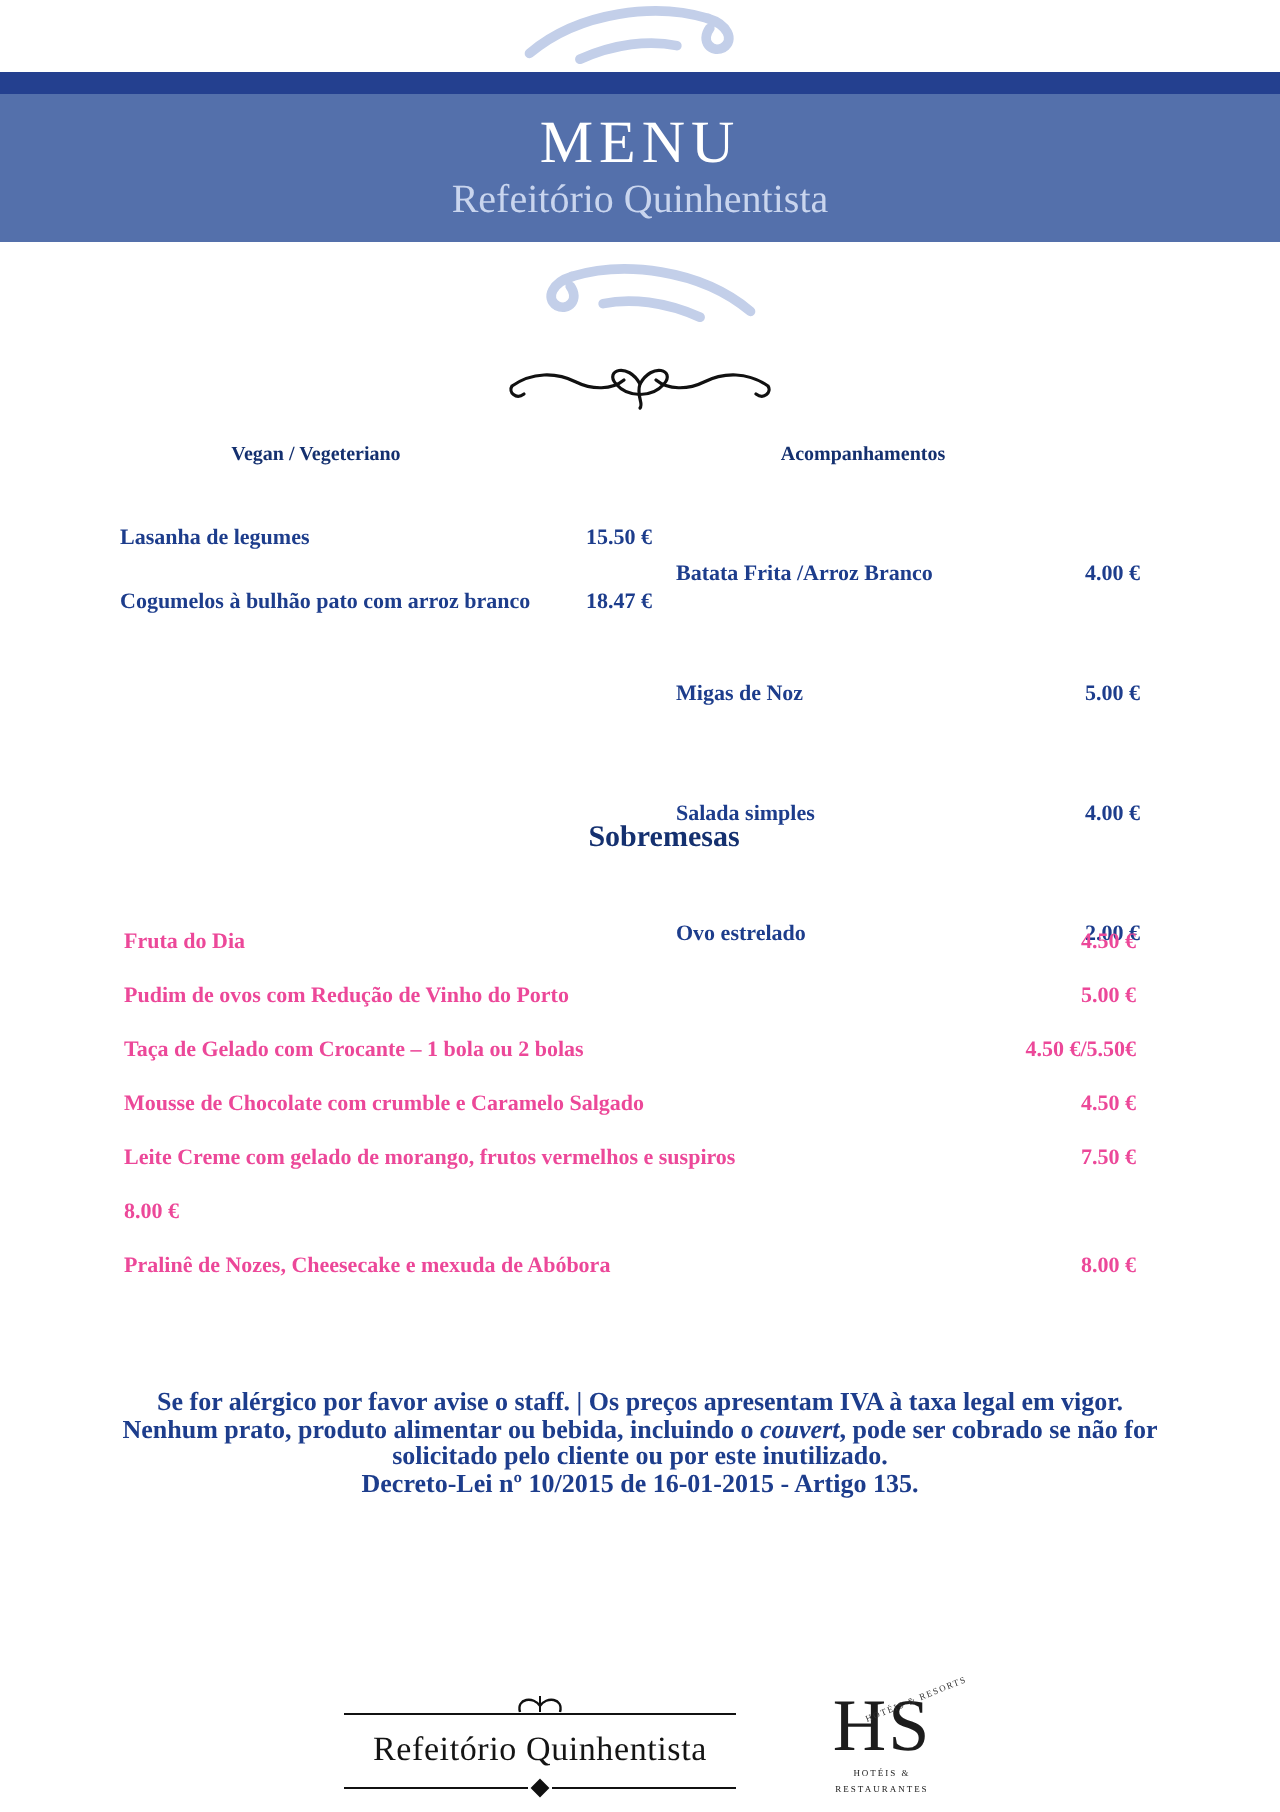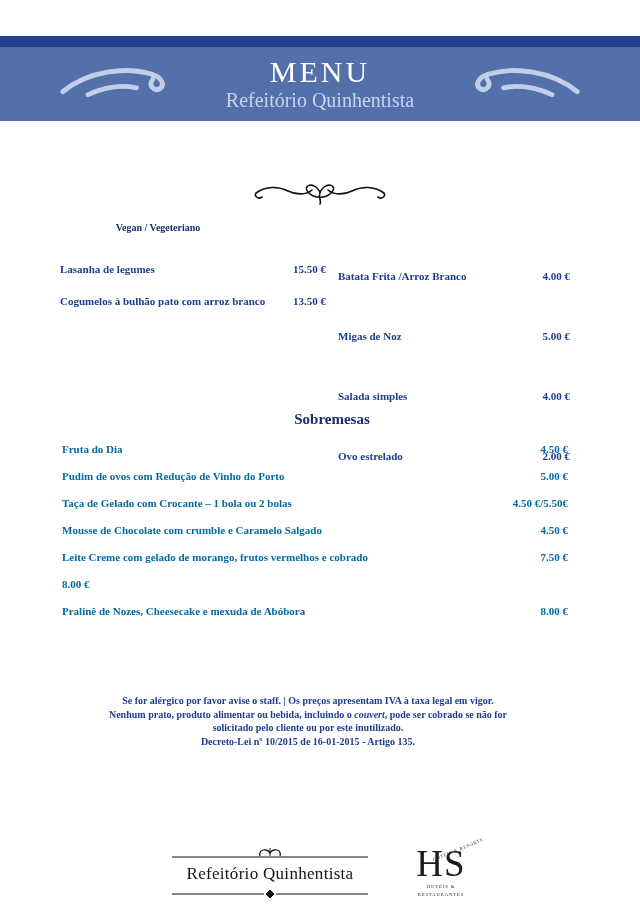--- a/index.html
+++ b/index.html
@@ -15,21 +15,21 @@
   }
 
   
   .rule-dark {
     position:absolute; top:36px; left:0; width:100%; height:11px;
     background:#24408f;
   }
   .band {
     position:absolute; top:47px; left:0; width:100%; height:74px;
     background:#5470ab;
-    display:flex; align-items:center; justify-content:center; gap:14px;
+    display:flex; align-items:center; justify-content:center; gap:14px;flex-direction:column;
   }
   .band .titles { text-align:center; width:250px; }
   .band .title {
     color:#ffffff; font-size:30px; letter-spacing:3px; line-height:1.05;
   }
   .band .subtitle {
     color:#c9d5ee; font-size:20px; margin-top:2px;
   }
   .flourish { flex:0 0 auto; }
   .flourish.right { transform: scaleX(-1); }
@@ -59,29 +59,29 @@
   .menu-row .nm { padding-right:8px; }
   .menu-row .pr { white-space:nowrap; }
 
   
   .desserts-title {
     position:absolute; top:399px; left:0; width:100%;
     text-align:center; font-size:15px; font-weight:bold; color:#14306f;
     margin:12px;
   }
   .desserts {
-    position:absolute; top:443px; left:62px; width:506px;
-    color:#0369a1;
+    position:absolute; top:465px; left:62px; width:506px;
+    color:#ec4899;
   }
   .desserts .menu-row { margin-bottom:15px; }
 
   
   .footnote {
-    position:absolute; top:694px; left:48px; width:520px;
-    text-align:center; font-size:10px; font-weight:bold;
+    position:absolute; top:694px; left:60px; width:520px;
+    text-align:center; font-size:13px; font-weight:bold;
     color:#1d3d8c; line-height:13.5px;
   }
   .footnote .it { font-style:italic; }
 
   
   .rest-logo {
     position:absolute; top:846px; left:172px; width:196px;
     text-align:center; color:#141414;
   }
   .rest-logo .name { font-size:17px; letter-spacing:0.3px; line-height:1.1; margin:1px 0; }
@@ -144,25 +144,26 @@
 
   <div class="cols">
     <section class="col col-left">
       <h3>Vegan / Vegeteriano</h3>
       <div class="menu-row">
         <span class="nm">Lasanha de legumes</span>
         <span class="pr">15.50 €</span>
       </div>
       <div class="menu-row">
         <span class="nm">Cogumelos à bulhão pato com arroz branco</span>
-        <span class="pr">13.50 €</span>
+        <span class="pr">18.47 €</span>
       </div>
     </section>
 
     <section class="col col-right">
+      <h3>Acompanhamentos</h3>
       <div class="menu-row">
         <span class="nm">Batata Frita /Arroz Branco</span>
         <span class="pr">4.00 €</span>
       </div>
       <div class="menu-row">
         <span class="nm">Migas de Noz</span>
         <span class="pr">5.00 €</span>
       </div>
       <div class="menu-row">
         <span class="nm">Salada simples</span>
@@ -187,21 +188,21 @@
     </div>
     <div class="menu-row">
       <span class="nm">Taça de Gelado com Crocante – 1 bola ou 2 bolas</span>
       <span class="pr">4.50 €/5.50€</span>
     </div>
     <div class="menu-row">
       <span class="nm">Mousse de Chocolate com crumble e Caramelo Salgado</span>
       <span class="pr">4.50 €</span>
     </div>
     <div class="menu-row">
-      <span class="nm">Leite Creme com gelado de morango, frutos vermelhos e cobrado</span>
+      <span class="nm">Leite Creme com gelado de morango, frutos vermelhos e suspiros</span>
       <span class="pr">7.50 €</span>
     </div>
     <div class="menu-row">
       <span class="pr">8.00 €</span>
     </div>
     <div class="menu-row">
       <span class="nm">Pralinê de Nozes, Cheesecake e mexuda de Abóbora</span>
       <span class="pr">8.00 €</span>
     </div>
   </section>

